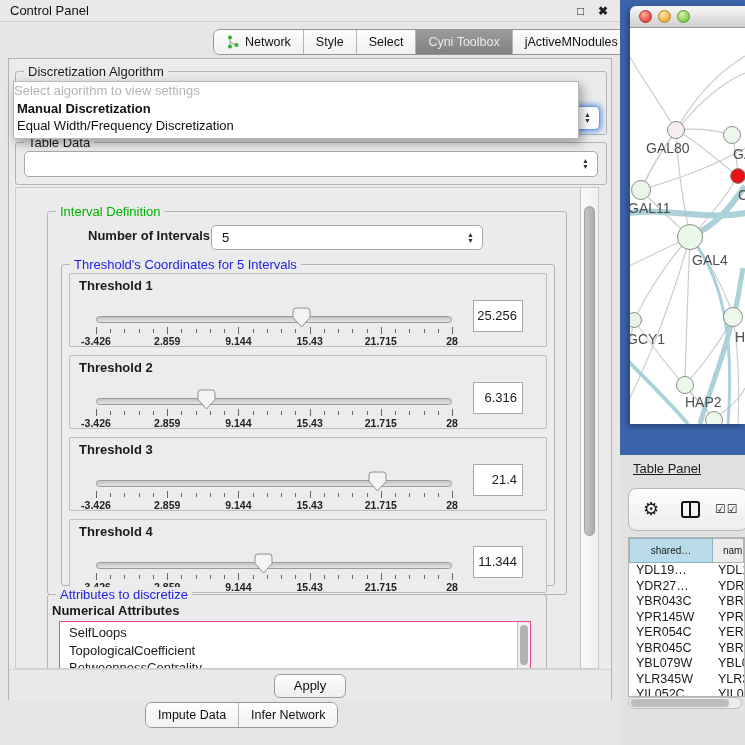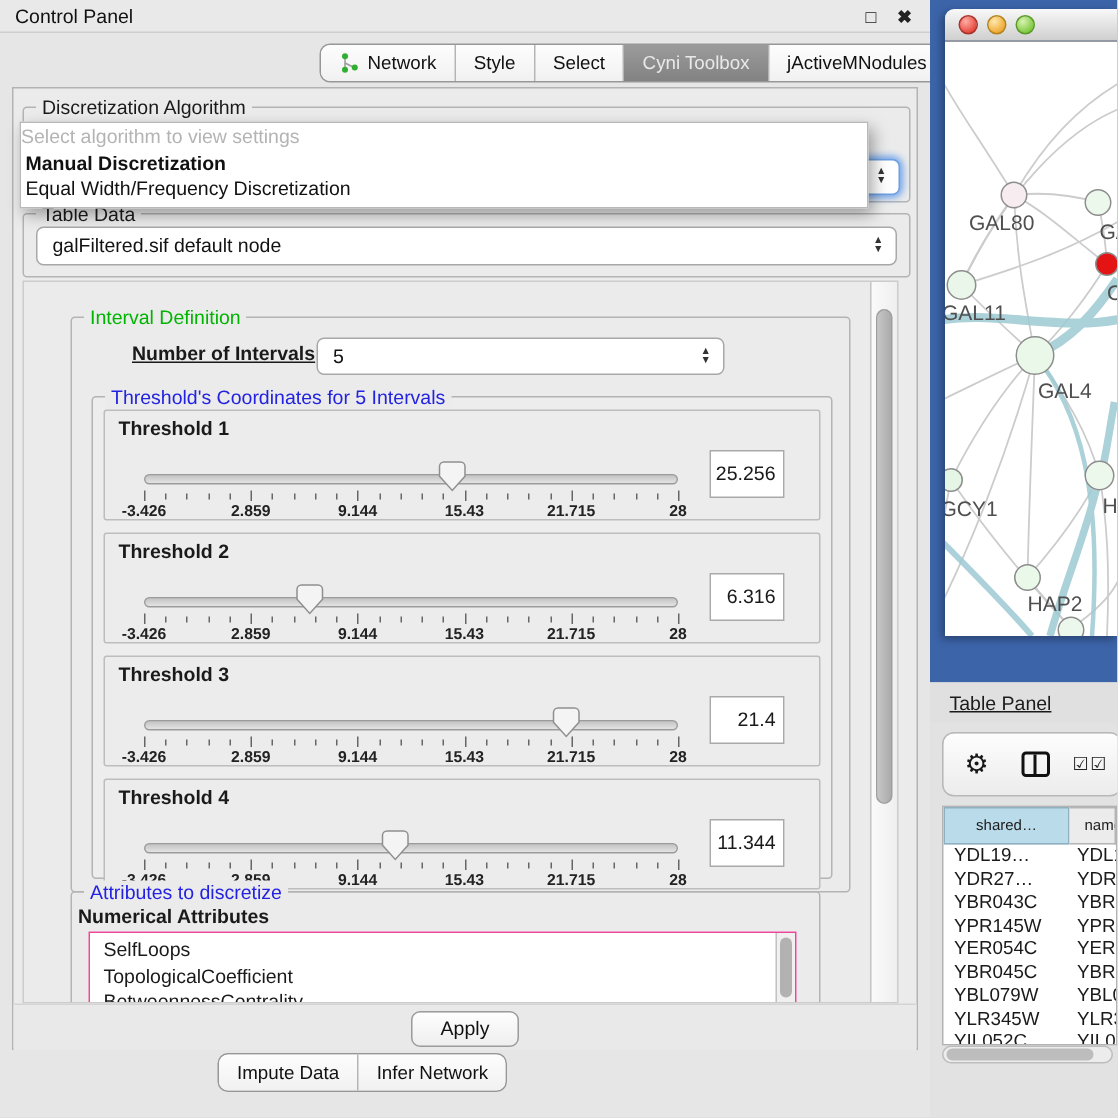--- a/index.html
+++ b/index.html
@@ -57,21 +57,21 @@
 
   
   .scrollpanel{position:absolute;left:6px;top:128px;width:584px;height:482px;overflow:hidden;
                background:#ebebeb;border:1px solid #cccccc;}
   .vscroll{position:absolute;right:0;top:0;width:18px;height:100%;
            background:linear-gradient(to right,#fafafa,#efefef);border-left:1px solid #c5c5c5;}
   .vscroll .thumb{position:absolute;left:3px;top:18px;width:11px;height:330px;border-radius:6px;
                   background:linear-gradient(to right,#c6c6c6,#ababab);border:1px solid #9e9e9e;}
 
   #intervalGroup{left:31px;top:23px;width:520px;height:384px;}
-  #noiLabel{position:absolute;left:40px;top:16px;font-weight:bold;text-decoration:underline;}
+  #noiLabel{position:absolute;left:40px;top:16px;font-weight:bold;}
   #noiCombo{left:163px;top:13px;width:272px;height:25px;}
   #thrGroup{left:13px;top:52px;width:494px;height:322px;background:#ededed;}
 
   .thr-card{position:relative;margin:8px 7px 2px 7px;height:74px;border:1px solid #bdbdbd;
             border-radius:2px;background:#ececec;}
   .t-label{position:absolute;left:9px;top:4px;font-weight:bold;}
   .t-track{position:absolute;left:26px;top:42px;width:356px;height:7px;border-radius:4px;
            background:linear-gradient(#c4c4c4,#e3e3e3);border:1px solid #9b9b9b;}
   .t-thumb{position:absolute;top:33px;width:19px;height:21px;}
   .t-ticks{position:absolute;left:26px;top:53px;width:356px;height:8px;}
@@ -195,21 +195,20 @@
         <div class="ph">Select algorithm to view settings</div>
         <div id="algoOptions">
             <div class="opt">Manual Discretization</div>
             <div class="opt">Equal Width/Frequency Discretization</div>
           </div>
       </div>
 
       <div class="groupbox" id="tdGroup">
         <span class="gb-label">Table Data</span>
         <div class="combo" id="tdCombo">
-          <span>galFiltered.sif default node</span>
           <span class="spin">▲<br>▼</span>
         </div>
       </div>
 
       <div class="scrollpanel">
 
         <div class="groupbox" id="intervalGroup">
           <span class="gb-label gb-green">Interval Definition</span>
 
           <span id="noiLabel">Number of Intervals</span>

